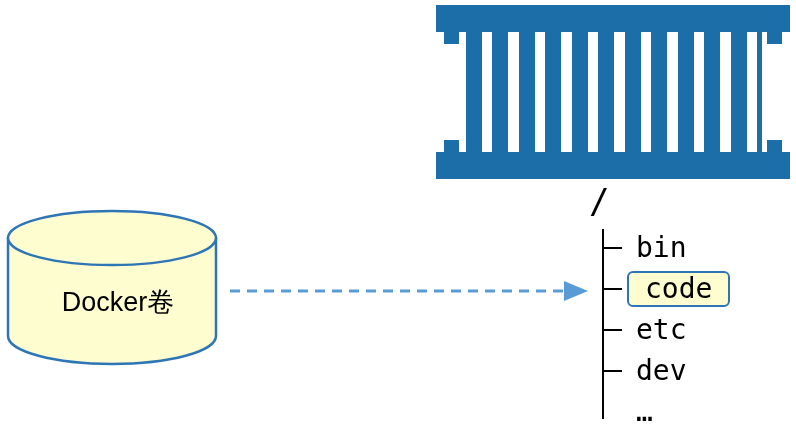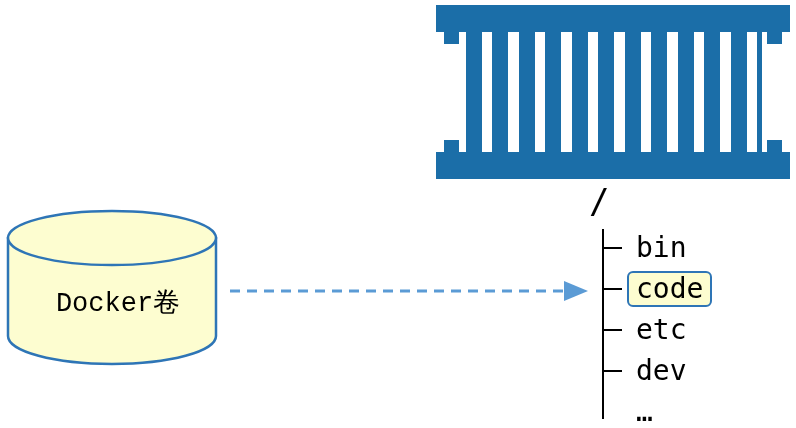--- a/index.html
+++ b/index.html
@@ -17,39 +17,39 @@
   .ci-tab.bl{left:8px;bottom:27px;}
   .ci-tab.br{right:8px;bottom:27px;}
   .ci-slats{position:absolute;left:30px;right:28px;top:27px;bottom:27px;
             background:repeating-linear-gradient(90deg,var(--container-blue) 0 16px,transparent 16px 26.5px);}
 
   
   .volume{position:absolute;left:4px;top:208px;width:216px;height:160px;}
   .volume svg{position:absolute;left:0;top:0;}
   .volume svg path,.volume svg ellipse{fill:var(--volume-fill);stroke:var(--volume-border);stroke-width:2.5;}
   .volume-label{position:absolute;left:12px;right:0;top:76px;text-align:center;font-size:27px;
-                color:var(--text-black);font-family:Liberation Mono, monospace;}
+                color:var(--text-black);font-family:Liberation Sans, sans-serif;}
 
   
   .arrow{position:absolute;left:228px;top:277px;width:362px;height:28px;}
   .arrow line{stroke:var(--arrow-blue);stroke-width:3;stroke-dasharray:10 7;}
   .arrow polygon{fill:var(--arrow-blue);}
 
   
   .tree-root{position:absolute;left:589px;top:181px;font-family:"DejaVu Sans Mono","Liberation Mono",monospace;
              font-size:34px;line-height:1.2;color:var(--text-black);}
   .tree-line{position:absolute;left:602px;top:229px;width:2px;height:190px;background:var(--line-black);}
   .tree-items{position:absolute;left:604px;top:227px;margin:0;padding:0;list-style:none;}
   .tree-item{display:flex;align-items:center;height:41px;}
   .tick{width:18px;height:2px;background:var(--line-black);margin-right:14px;flex:0 0 auto;}
   .tick.hidden{background:transparent;}
   .tree-label{font-family:"DejaVu Sans Mono","Liberation Mono",monospace;font-size:28px;line-height:1;
               color:var(--text-black);text-align:center;}
   .tree-label.highlight{background:var(--highlight-fill);border:2px solid var(--highlight-border);
-                        border-radius:6px;padding:2px 7px;margin-left:-9px;}
+                        border-radius:6px;padding:2px 16px;margin-left:-9px;}
 </style>
 </head>
 <body>
 
 <div class="canvas">
 
   <div class="container-icon">
     <div class="ci-rail top"></div>
     <div class="ci-rail bottom"></div>
     <div class="ci-tab tl"></div>

